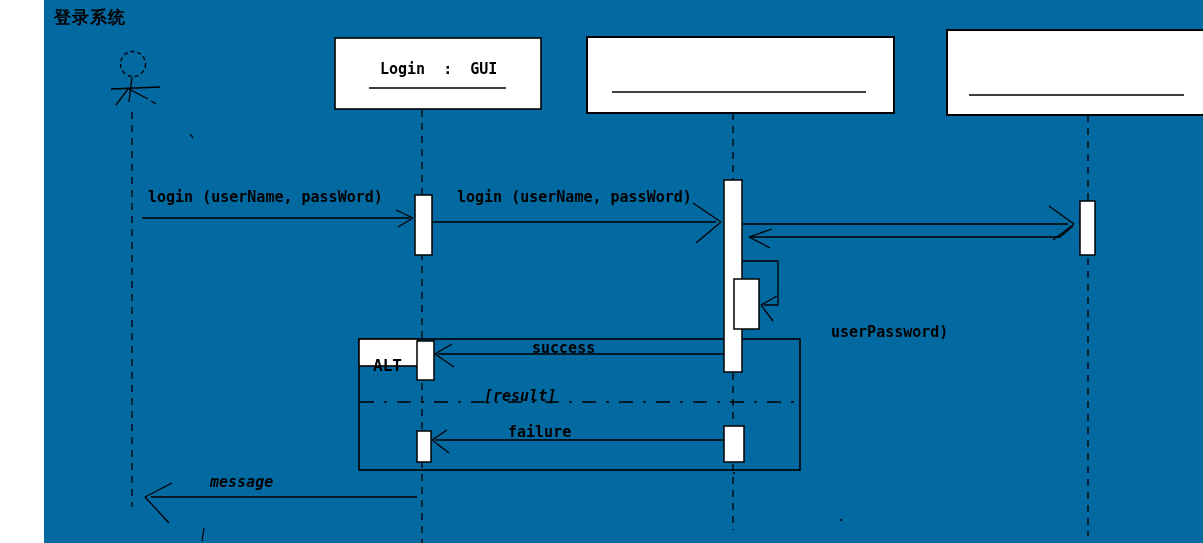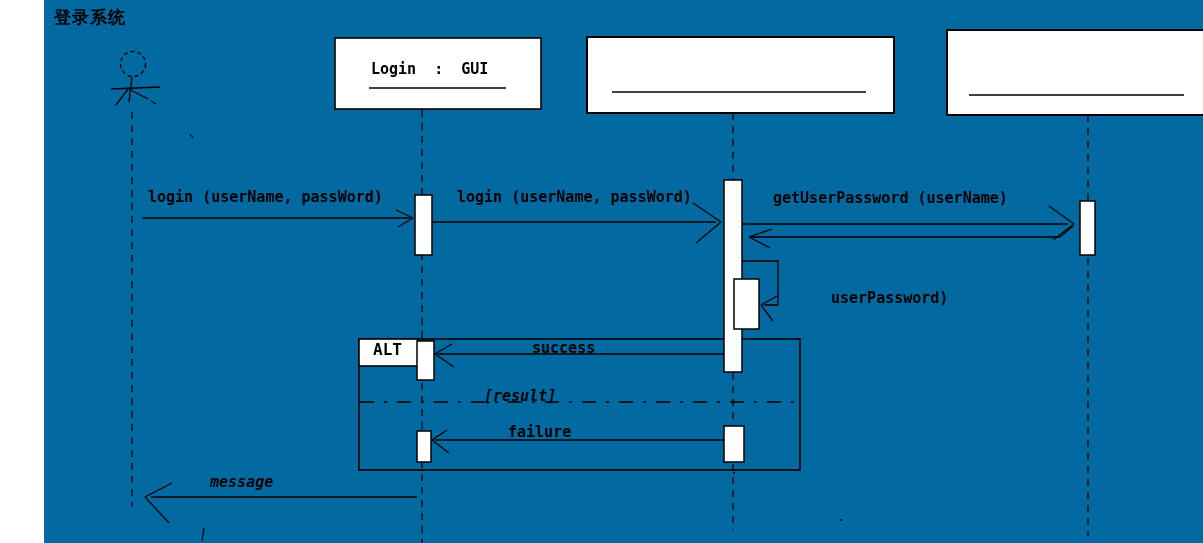--- a/index.html
+++ b/index.html
@@ -120,26 +120,25 @@
     <g stroke-width="1.2">
       <line x1="160" y1="528" x2="158" y2="541"></line>
       <circle cx="797" cy="520" r="1" fill="#000" stroke="none"></circle>
       <circle cx="690" cy="473" r="1" fill="#000" stroke="none"></circle>
       <line x1="146" y1="134" x2="149" y2="138"></line>
     </g>
   </svg>
 
   <div class="label title" style="left:10px;top:6px;">登录系统</div>
 
-  <div class="label" style="left:327px;top:61px;">Login  :  GUI</div>
+  <div class="label" style="left:336px;top:61px;">Login  :  GUI</div>
 
   <div class="label" style="left:104px;top:189px;">login (userName, passWord)</div>
   <div class="label" style="left:413px;top:189px;">login (userName, passWord)</div>
-  <div class="label" style="left:729px;top:190px;">getUserPassword (userName)</div>
-  <div class="label" style="left:787px;top:290px;">userPassword)</div>
+  <div class="label" style="left:787px;top:324px;">userPassword)</div>
 
-  <div class="label alt-op" style="left:329px;top:340px;">ALT</div>
+  <div class="label alt-op" style="left:329px;top:356px;">ALT</div>
   <div class="label" style="left:488px;top:340px;">success</div>
   <div class="label" style="left:440px;top:388px;font-style:italic;">[result]</div>
   <div class="label" style="left:464px;top:424px;">failure</div>
   <div class="label" style="left:166px;top:474px;font-style:italic;">message</div>
 
 </div>
 
 </body></html>

